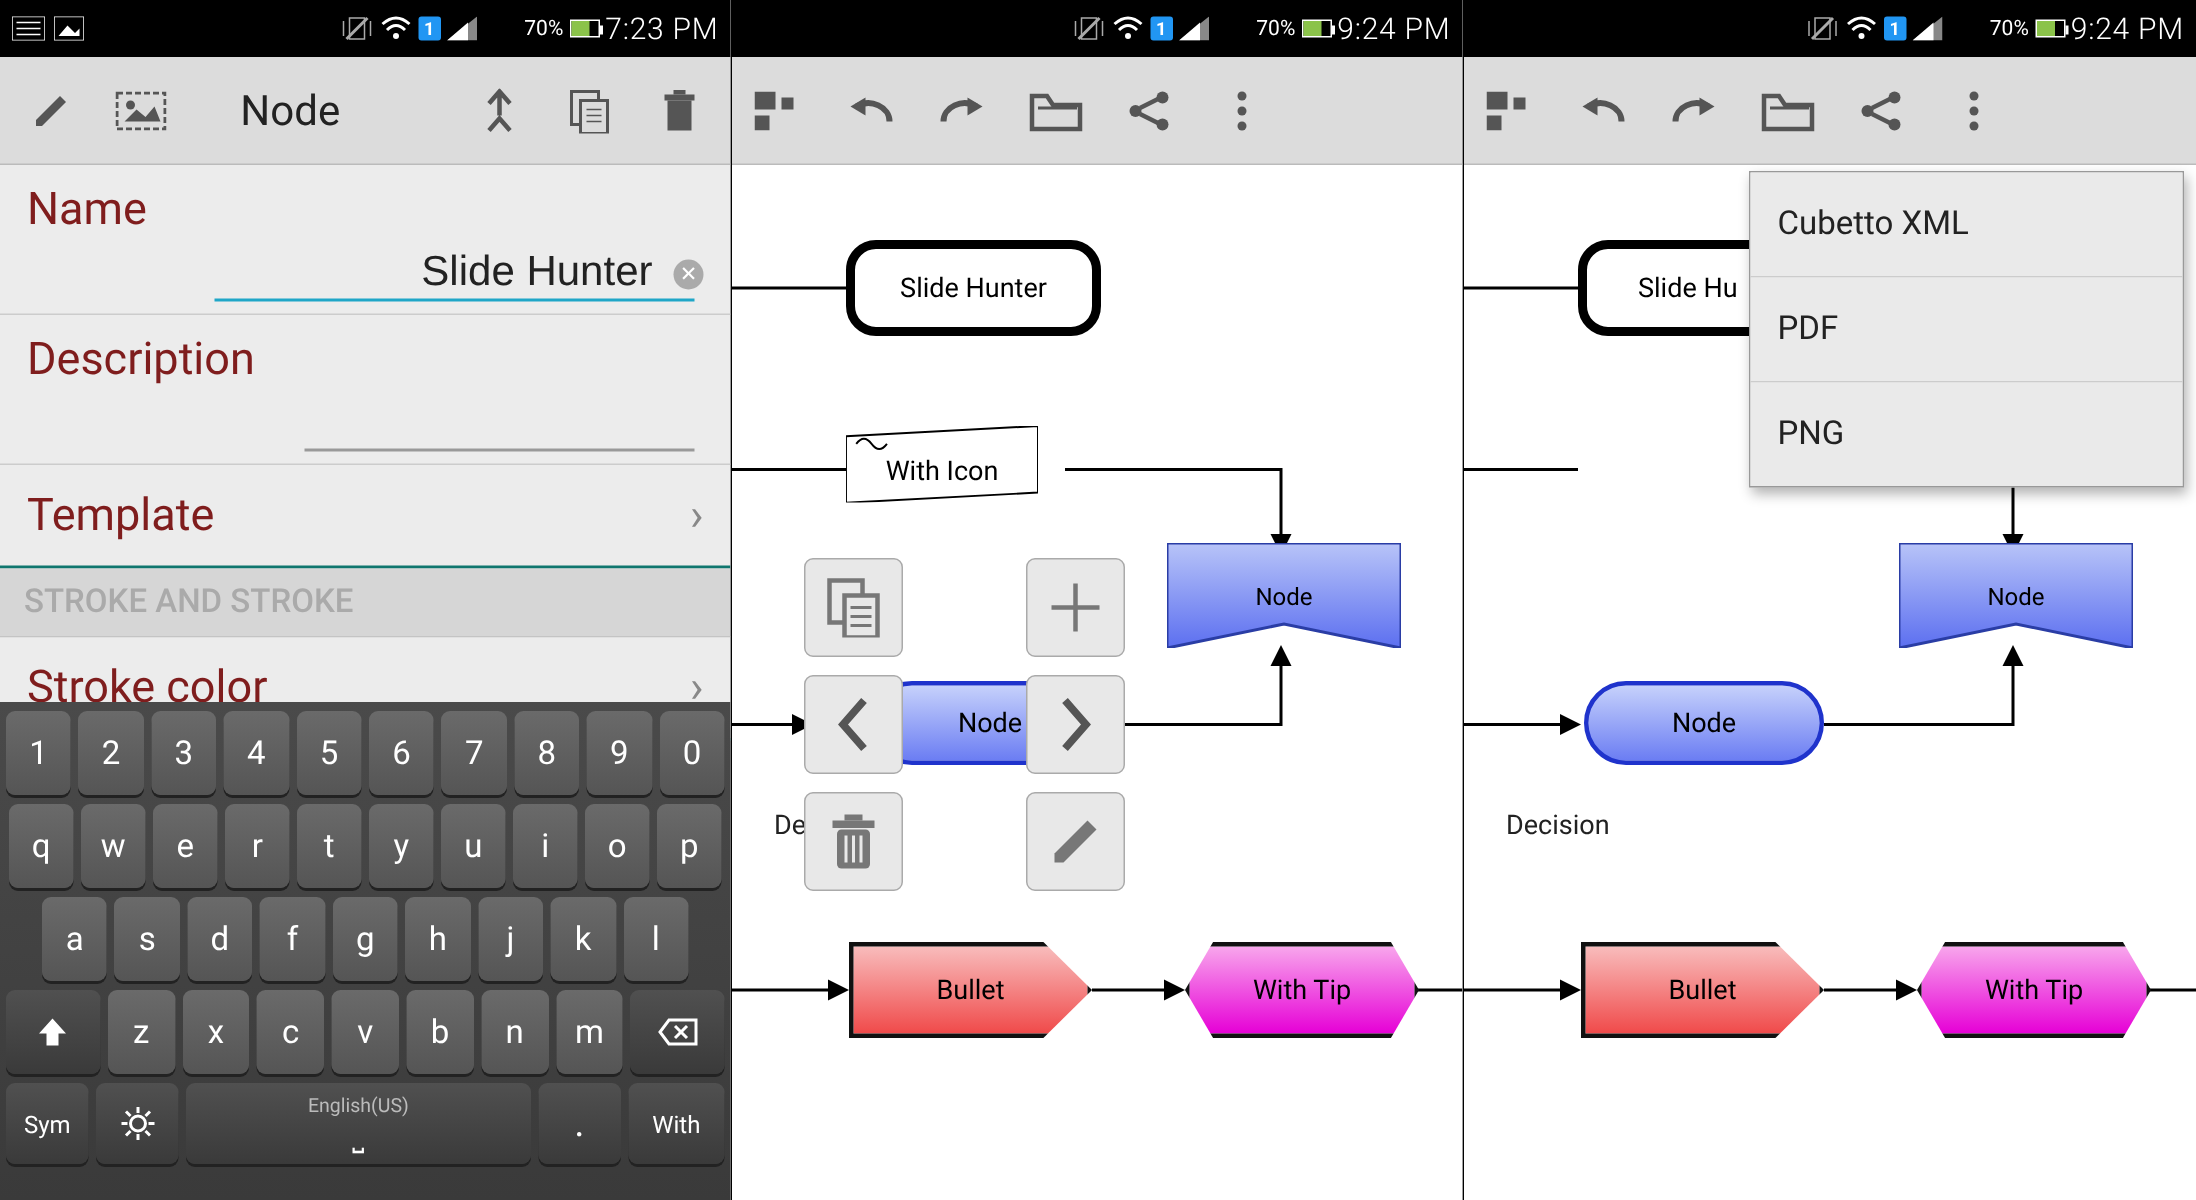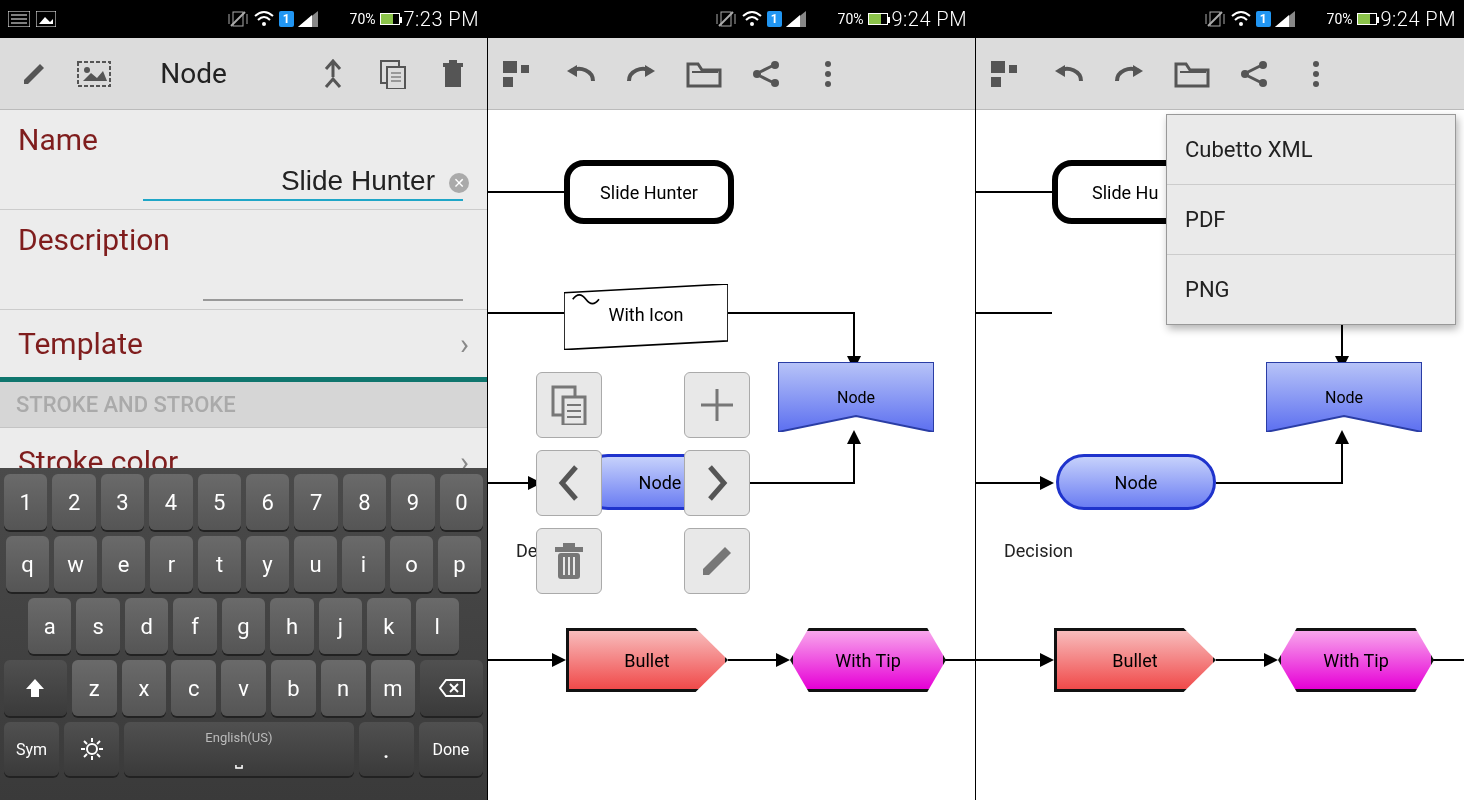--- a/index.html
+++ b/index.html
@@ -25,21 +25,21 @@
   .tb-icon { width: 40px; height: 40px; display: flex; align-items: center; justify-content: center; cursor: pointer; }
 
   
   .editor-header { height: 72px; background: #dcdcdc; border-bottom: 1px solid #bbb; display: flex; align-items: center; padding: 0 14px; gap: 20px; color: #555; position: relative; }
   .editor-title { font-size: 28px; color: #222; flex: 1; text-align: center; margin-left: -40px; }
   .editor-row { padding: 12px 18px 8px 18px; border-bottom: 1px solid #ccc; background: #ececec; display: flex; flex-direction: column; position: relative; }
   .row-label { font-size: 30px; color: #7f1d1d; margin-bottom: 6px; }
   .row-input-line { display: flex; justify-content: flex-end; align-items: center; padding-right: 6px; }
   .row-input { font-size: 28px; color: #222; border: none; border-bottom: 2px solid #1fa6c7; background: transparent; text-align: right; padding: 2px 28px 2px 2px; width: 320px; outline: none; }
   .clear-x { position: absolute; right: 18px; bottom: 16px; width: 20px; height: 20px; border-radius: 50%; background: #aaa; color: #fff; font-size: 14px; line-height: 20px; text-align: center; cursor: pointer; }
-  .row-link { display: flex; align-items: flex-end; justify-content: space-between; padding: 16px 18px; border-bottom: 5px solid #0f766e; background: #ececec; cursor: pointer; }
+  .row-link { display: flex; align-items: flex-end; justify-content: space-between; padding: 16px 18px; border-bottom: 2px solid #0f766e; background: #ececec; cursor: pointer; }
   .row-link .row-label { margin: 0; }
   .chev { color: #888; font-size: 30px; }
   .section-header { background: #d6d6d6; color: #aaa; font-size: 22px; font-weight: 500; padding: 10px 16px; border-bottom: 1px solid #c4c4c4; }
 
   
   .keyboard { position: absolute; bottom: 0; left: 0; right: 0; height: 332px; background: linear-gradient(#4a4a4a,#3a3a3a); display: flex; flex-direction: column; padding: 6px 4px; gap: 6px; }
   .kb-row { display: flex; gap: 5px; justify-content: center; }
   .kb-key { background: linear-gradient(#6a6a6a,#555); color: #fff; border-radius: 6px; height: 56px; min-width: 40px; display: flex; align-items: center; justify-content: center; font-size: 22px; box-shadow: 0 2px 0 #222; cursor: pointer; flex: 1; }
   .kb-key.num { flex: 1; }
   .kb-key.dark { background: linear-gradient(#505050,#3a3a3a); }
@@ -262,21 +262,21 @@
                 <line x1="4" y1="20" x2="7" y2="17"></line>
                 <line x1="17" y1="7" x2="20" y2="4"></line>
               </g>
             </svg>
         </div>
         <div class="kb-key dark space" style="flex:5">
           <span style="font-size:13px;color:#bbb">English(US)</span>
           <span style="font-size:20px;color:#fff">⎵</span>
         </div>
         <div class="kb-key dark" style="flex:1.2;font-size:26px">.</div>
-        <div class="kb-key dark small-label" style="flex:1.4">Done</div>
+        <div class="kb-key dark small-label" style="flex:1.4">With</div>
       </div>
     </div>
   </div>
 
   <div class="panel">
     <div class="status-bar">
       <div class="status-left"></div>
       <div class="status-right">
         <span class="status-icon">
             <svg width="22" height="18">
@@ -375,21 +375,21 @@
         <polygon points="64,543 64,557 78,550" fill="#000"></polygon>
         <line x1="240" y1="550" x2="288" y2="550" stroke="#000" stroke-width="2"></line>
         <polygon points="288,543 288,557 302,550" fill="#000"></polygon>
         <line x1="456" y1="550" x2="488" y2="550" stroke="#000" stroke-width="2"></line>
       </svg>
 
       <div class="node rounded" style="left:76px;top:50px;width:170px;height:64px">
           <span>Slide Hunter</span>
         </div>
 
-      <div class="node" style="left:76px;top:174px;width:164px;height:60px">
+      <div class="node" style="left:76px;top:174px;width:128px;height:60px">
         <svg class="par-shape" viewBox="0 0 150 60">
             <polygon points="0,8 150,0 150,52 0,60" fill="#fff" stroke="#000" stroke-width="1.5"></polygon>
             <path d="M8 14 Q14 6 20 14 T32 14" fill="none" stroke="#000" stroke-width="1.5"></path>
           </svg>
         <span class="par-label">With Icon</span>
       </div>
 
       <div class="bluechev" style="left:290px;top:252px;width:156px;height:70px">
         <svg viewBox="0 0 156 70">
             <defs>

